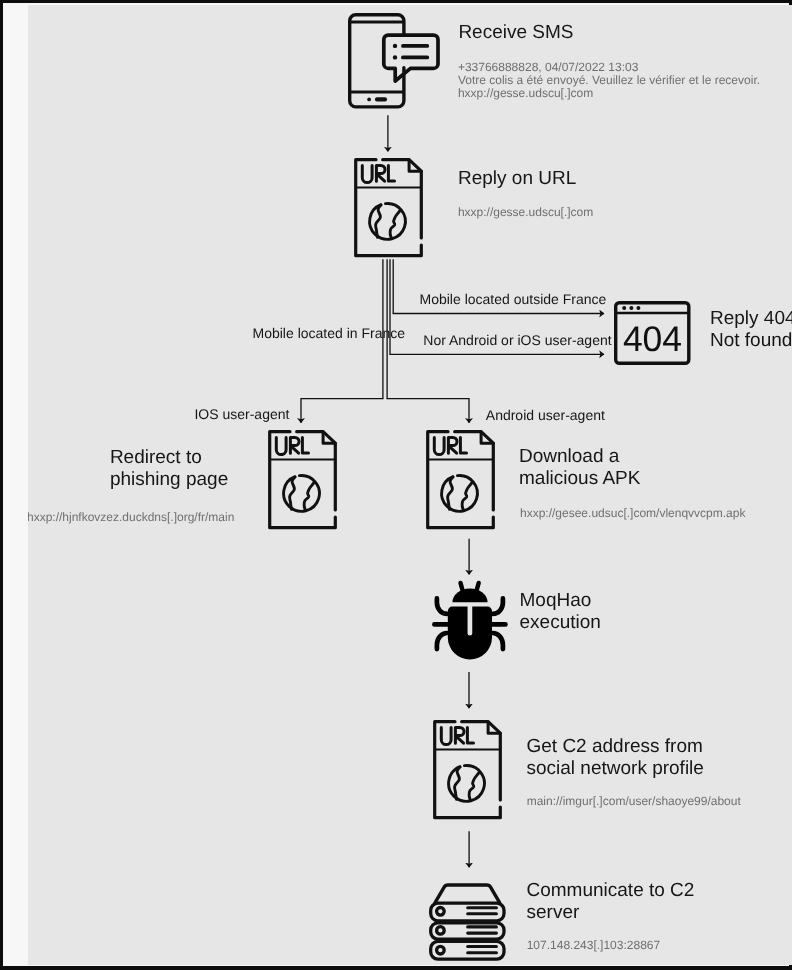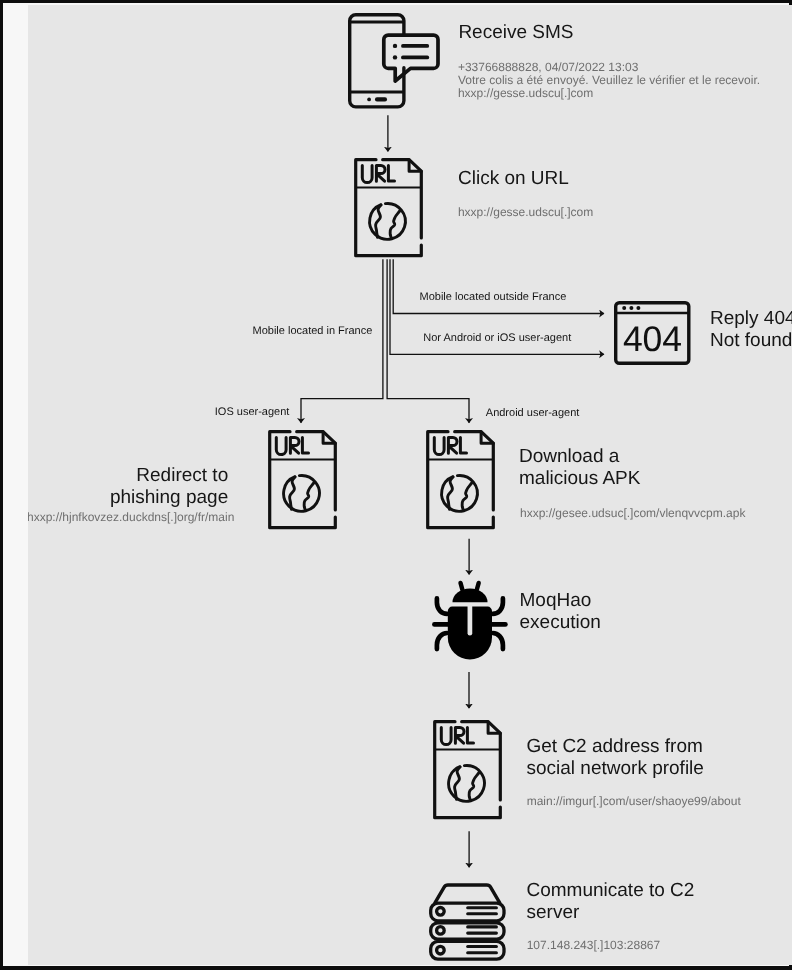--- a/index.html
+++ b/index.html
@@ -5,21 +5,21 @@
 html,body{margin:0;padding:0;background:#0d0d0d;}
 body{width:792px;height:970px;overflow:hidden;font-family:"Liberation Sans",sans-serif;
  -webkit-font-smoothing:antialiased;text-rendering:geometricPrecision;}
 svg text{-webkit-font-smoothing:antialiased;}
 #frame{position:absolute;left:0;top:0;width:792px;height:970px;background:#0d0d0d;}
 #rim{position:absolute;left:3.4px;top:3.2px;width:785.2px;height:963.2px;background:#f7f7f7;}
 #canvas{position:absolute;left:4.4px;top:4.7px;width:783.4px;height:960.3px;background:#e6e6e6;overflow:hidden;will-change:transform;margin-left:24px;}
 .abs{position:absolute;}
 .title{font-size:19px;color:#161616;line-height:22.3px;white-space:pre;}
 .sub{font-size:12px;color:#6f6f6f;line-height:13.1px;white-space:pre;}
-.lbl{font-size:11px;color:#161616;white-space:pre;}
+.lbl{font-size:14px;color:#161616;white-space:pre;}
 svg{display:block;overflow:visible;}
 #lines{position:absolute;left:0;top:0;width:784px;height:962px;}
 </style>
 </head>
 <body>
 
 <div id="frame">
 <div id="rim"></div>
 <div id="canvas">
 <svg id="lines" viewBox="0 0 784 962">
@@ -65,21 +65,21 @@
 <path d="M22.4 23.2 V7.4 H26.9 a4.1 4.1 0 0 1 0 8.2 H22.4 L30.6 23.2"></path>
 <path d="M34.4 7.4 V23.1 H40.5"></path>
 </g>
 <g stroke="#111" stroke-width="2.9" stroke-linecap="round" fill="none">
 <path d="M31.4 45.6 A17.9 17.9 0 1 1 27.0 46.7"></path>
 <path d="M27.0 47.0 C25.2 48.9 24.2 49.8 24.1 51.4 C24.0 54.0 26.4 56.0 26.4 59.0 C26.4 61.8 22.3 63.1 21.7 66.4 C21.2 69.3 22.5 70.6 22.6 73.4 C22.7 76.0 23.4 77.4 23.5 79.4"></path>
 <path d="M46.2 52.4 C44.3 55.1 41.5 57.5 40.6 60.2 C39.9 62.3 39.5 62.9 39.6 63.4 C39.8 64.6 40.8 65.4 40.7 66.5 C40.5 68.2 38.2 68.6 37.0 70.5 C35.7 72.5 36.2 74.3 36.2 76.2 C36.3 78.0 37.3 79.0 37.4 80.5"></path>
 </g>
 </svg>
       </div>
-<div class="abs title" style="left:430.0px;top:162.8px">Click on URL</div>
+<div class="abs title" style="left:430.0px;top:162.8px">Reply on URL</div>
 <div class="abs sub" style="left:429.90000000000003px;top:201.35000000000002px">hxxp://gesse.udscu[.]com</div>
 <div class="abs" style="left:586.1px;top:295.5px">
         <svg width="77" height="65" viewBox="0 0 77 65" fill="none">
 <rect x="1.7" y="1.7" width="73.1" height="60.6" rx="3.6" stroke="#111" stroke-width="3.4"></rect>
 <path d="M1.7 12.0 H74.8" stroke="#111" stroke-width="2.5"></path>
 <circle cx="10.2" cy="7.0" r="2.0" fill="#111"></circle>
 <circle cx="17.4" cy="7.0" r="2.0" fill="#111"></circle>
 <circle cx="24.4" cy="7.0" r="2.0" fill="#111"></circle>
 <text x="38.5" y="50.0" font-size="35.5" fill="#111" text-anchor="middle" font-family="Liberation Sans, sans-serif">404</text>
 </svg>
@@ -100,21 +100,21 @@
 <path d="M22.4 23.2 V7.4 H26.9 a4.1 4.1 0 0 1 0 8.2 H22.4 L30.6 23.2"></path>
 <path d="M34.4 7.4 V23.1 H40.5"></path>
 </g>
 <g stroke="#111" stroke-width="2.9" stroke-linecap="round" fill="none">
 <path d="M31.4 45.6 A17.9 17.9 0 1 1 27.0 46.7"></path>
 <path d="M27.0 47.0 C25.2 48.9 24.2 49.8 24.1 51.4 C24.0 54.0 26.4 56.0 26.4 59.0 C26.4 61.8 22.3 63.1 21.7 66.4 C21.2 69.3 22.5 70.6 22.6 73.4 C22.7 76.0 23.4 77.4 23.5 79.4"></path>
 <path d="M46.2 52.4 C44.3 55.1 41.5 57.5 40.6 60.2 C39.9 62.3 39.5 62.9 39.6 63.4 C39.8 64.6 40.8 65.4 40.7 66.5 C40.5 68.2 38.2 68.6 37.0 70.5 C35.7 72.5 36.2 74.3 36.2 76.2 C36.3 78.0 37.3 79.0 37.4 80.5"></path>
 </g>
 </svg>
       </div>
-<div class="abs title" style="right:583.2px;top:460px;text-align:right"><div>Redirect to</div><div>phishing page</div></div>
+<div class="abs title" style="right:583.2px;top:442px;text-align:left"><div>Redirect to</div><div>phishing page</div></div>
 <div class="abs sub" style="right:577.0px;top:506.05px;text-align:left">hxxp://hjnfkovzez.duckdns[.]org/fr/main</div>
 <div class="abs" style="left:398.0px;top:425.40000000000003px">
         <svg width="70" height="100" viewBox="0 0 70 100" fill="none">
 <path d="M22.0 1.7 H1.7 V97.7 H67.3 V87.0 M67.3 80.0 V13.2 L55.1 1.7 H28.7" stroke="#111" stroke-width="3.2" stroke-linecap="round" stroke-linejoin="round"></path>
 <path d="M55.1 1.7 V13.2 H67.3" stroke="#111" stroke-width="3.0" stroke-linecap="round" stroke-linejoin="round"></path>
 <path d="M1.7 29.5 H67.3" stroke="#111" stroke-width="2.2"></path>
 <g stroke="#111" stroke-width="3.0" stroke-linecap="round" stroke-linejoin="round" fill="none">
 <path d="M8.3 7.4 V19.7 a4.9 4.9 0 0 0 9.8 0 V7.4"></path>
 <path d="M22.4 23.2 V7.4 H26.9 a4.1 4.1 0 0 1 0 8.2 H22.4 L30.6 23.2"></path>
 <path d="M34.4 7.4 V23.1 H40.5"></path>

